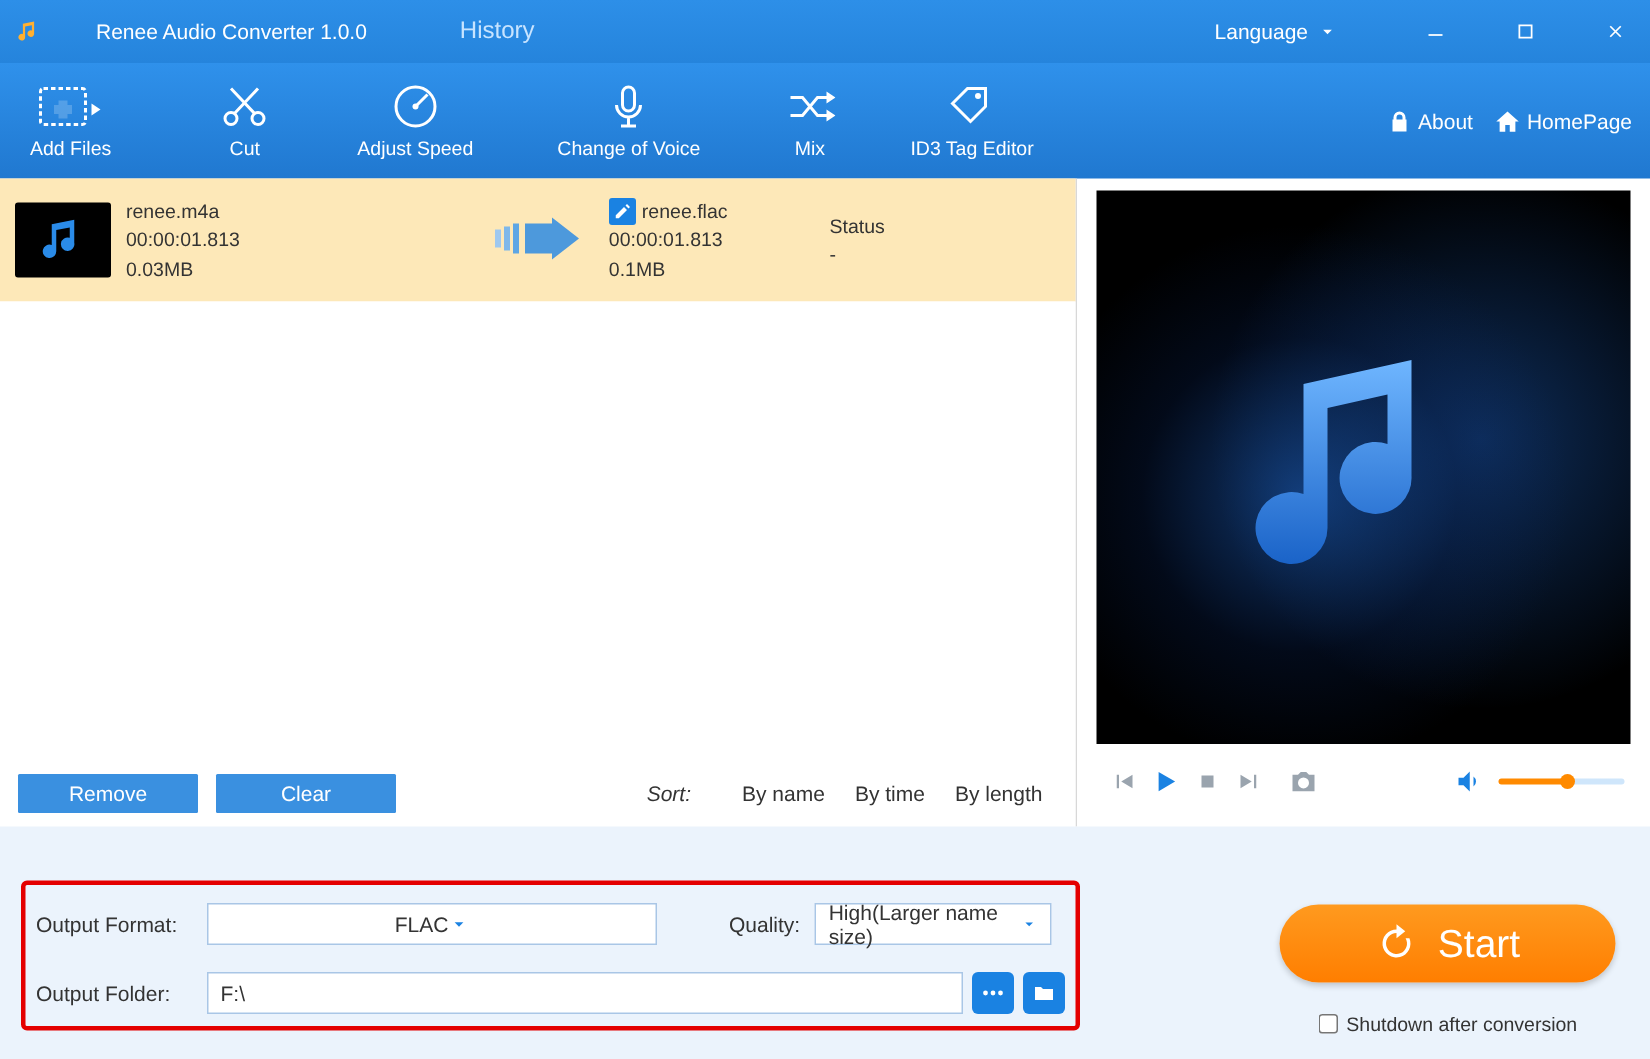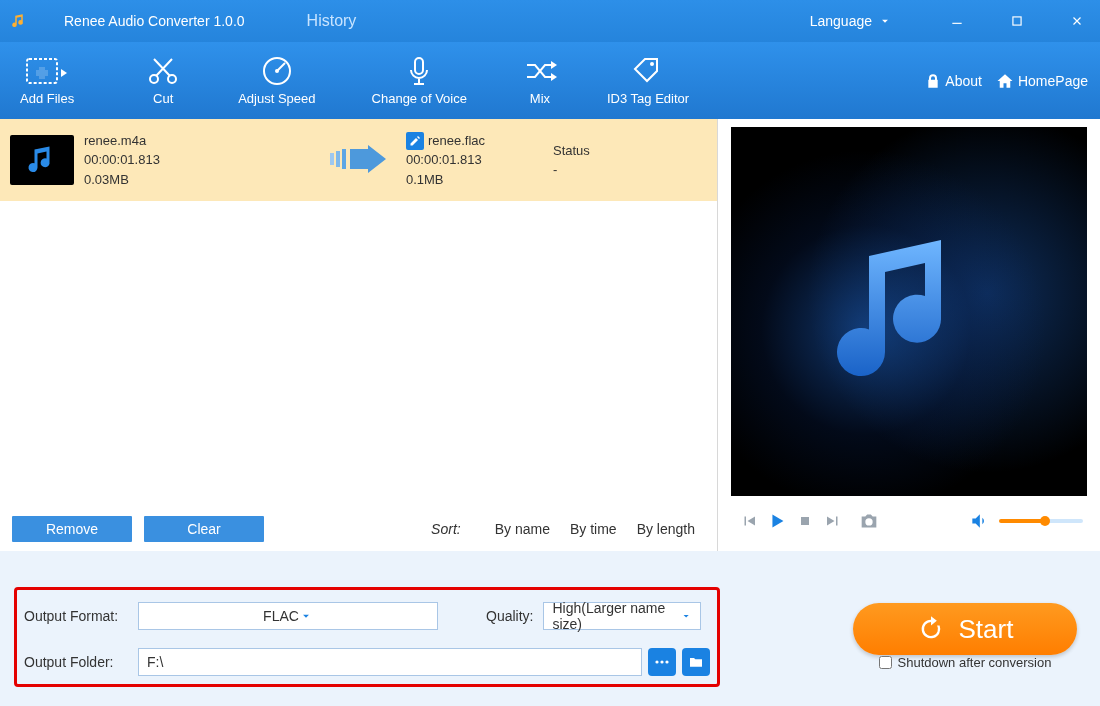--- a/index.html
+++ b/index.html
@@ -50,21 +50,21 @@
 .form-row { display:flex; align-items:center; height:34px; margin-bottom:12px; font-size:14px; color:#333; }
 .form-row .lbl { width:114px; }
 .select { flex:0 0 300px; height:28px; border:1px solid #a9c6e6; background:#fff; display:flex; align-items:center; padding:0 8px; font-size:14px; cursor:pointer; justify-content:center; }
 .select-sm{flex:0 0 158px;}
 .qlbl{margin-left:48px;margin-right:10px;}
 .textinput { flex:0 0 504px; height:28px; border:1px solid #a9c6e6; background:#fff; padding:0 8px; font-size:14px; color:#333; outline:none; }
 .iconbtn { width:28px; height:28px; background:#1a82e2; border-radius:4px; margin-left:6px; display:flex; align-items:center; justify-content:center; cursor:pointer; }
 .start-area { position:absolute; right:23px; top:52px; display:flex; flex-direction:column; align-items:center; }
 .startbtn { width:224px; height:52px; background:linear-gradient(#ff9a1f,#ff7e00); border-radius:26px; color:#fff; font-size:26px; display:flex; align-items:center; justify-content:center; cursor:pointer; box-shadow:0 2px 4px rgba(0,0,0,.2); }
 .startbtn svg{margin-right:14px;}
-.shutdown { margin-top:0; display:flex; align-items:center; font-size:13px; color:#333; cursor:pointer; }
+.shutdown { margin-top:20px; display:flex; align-items:center; font-size:13px; color:#333; cursor:pointer; }
 .shutdown input{margin-right:6px;}
 </style>
 </head>
 <body>
 
 <div class="titlebar">
   <svg class="logo-icon" viewBox="0 0 24 24">
       <path fill="#ffb030" d="M9 17a3 3 0 1 1-2-2.8V5l10-2v10.2A3 3 0 1 1 15 11V6.4l-6 1.2V17z"></path>
     </svg>
   <span class="title-text">Renee Audio Converter 1.0.0</span>

